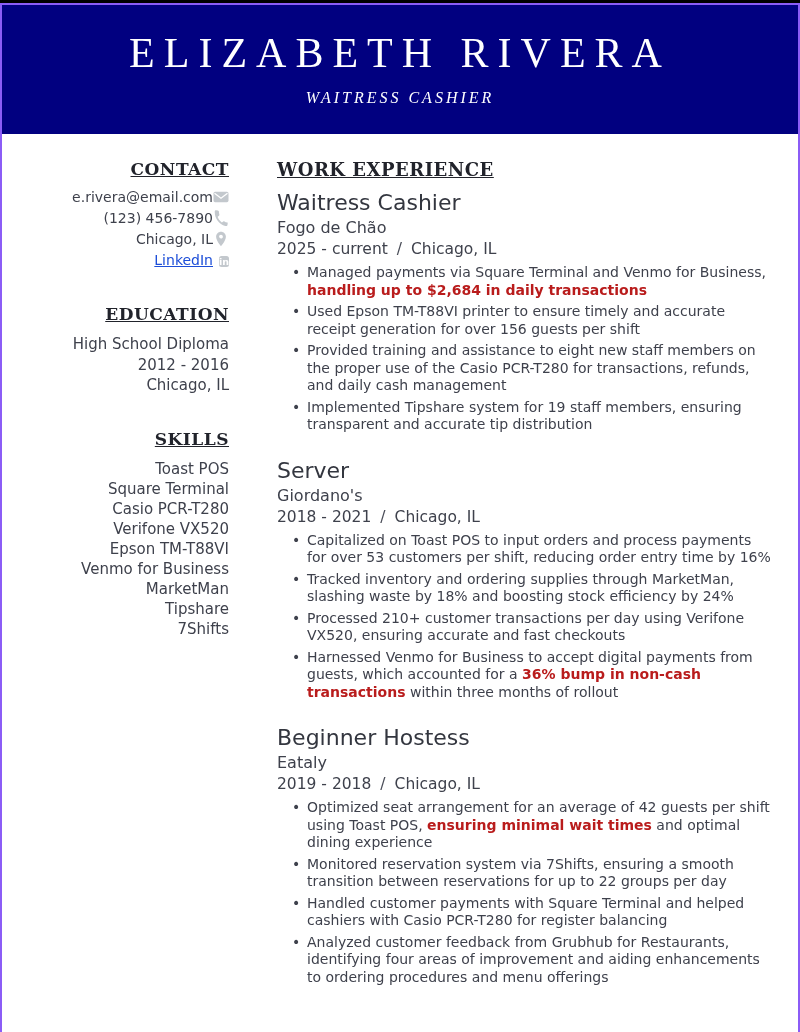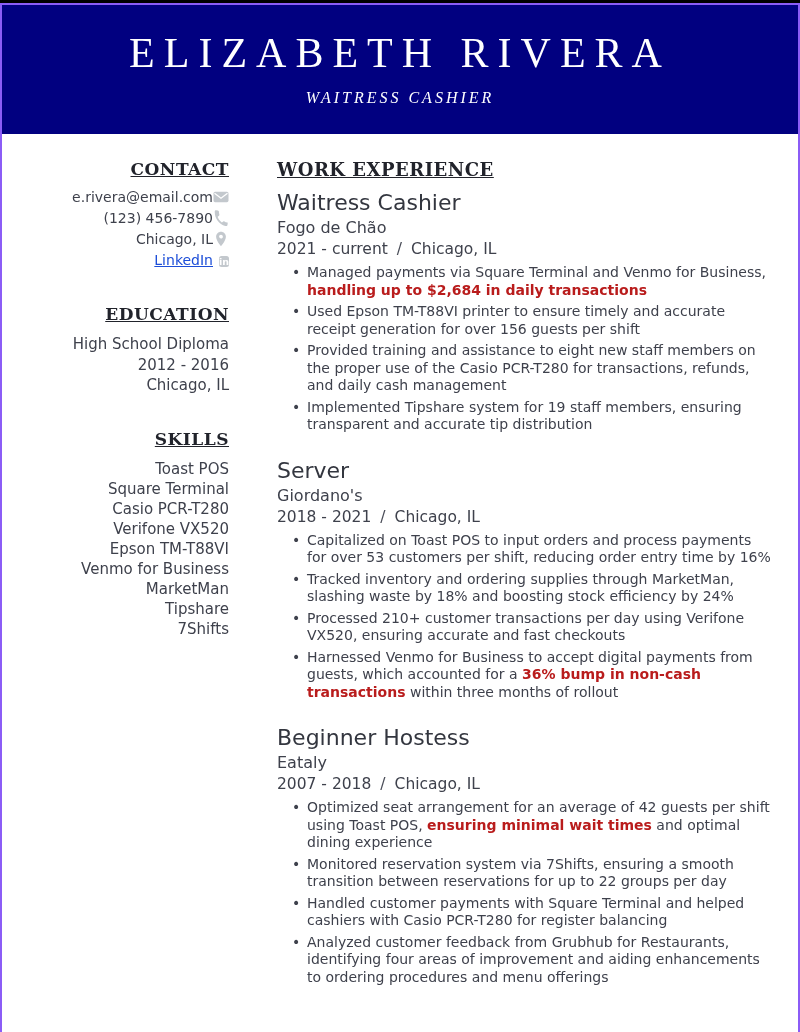--- a/index.html
+++ b/index.html
@@ -150,21 +150,21 @@
 
     </div>
 
     <div class="main">
       <h2 class="work-heading">WORK EXPERIENCE</h2>
       <div id="jobs">
   <div class="job">
     <div class="job-title">Waitress Cashier</div>
     <div class="job-company">Fogo de Chão</div>
     <div class="job-meta">
-      <span>2021 - current</span><span class="sep">/</span><span>Chicago, IL</span>
+      <span>2025 - current</span><span class="sep">/</span><span>Chicago, IL</span>
     </div>
     <ul class="bullets">
               <li><span>Managed payments via Square Terminal and Venmo for Business, </span><strong>handling up to $2,684 in daily transactions</strong></li>
               <li><span>Used Epson TM-T88VI printer to ensure timely and accurate receipt generation for over 156 guests per shift</span></li>
               <li><span>Provided training and assistance to eight new staff members on the proper use of the Casio PCR-T280 for transactions, refunds, and daily cash management</span></li>
               <li><span>Implemented Tipshare system for 19 staff members, ensuring transparent and accurate tip distribution</span></li>
             </ul>
   </div>
 
   <div class="job">
@@ -178,21 +178,21 @@
               <li><span>Tracked inventory and ordering supplies through MarketMan, slashing waste by 18% and boosting stock efficiency by 24%</span></li>
               <li><span>Processed 210+ customer transactions per day using Verifone VX520, ensuring accurate and fast checkouts</span></li>
               <li><span>Harnessed Venmo for Business to accept digital payments from guests, which accounted for a </span><strong>36% bump in non-cash transactions</strong><span> within three months of rollout</span></li>
             </ul>
   </div>
 
   <div class="job">
     <div class="job-title">Beginner Hostess</div>
     <div class="job-company">Eataly</div>
     <div class="job-meta">
-      <span>2007 - 2018</span><span class="sep">/</span><span>Chicago, IL</span>
+      <span>2019 - 2018</span><span class="sep">/</span><span>Chicago, IL</span>
     </div>
     <ul class="bullets">
               <li><span>Optimized seat arrangement for an average of 42 guests per shift using Toast POS, </span><strong>ensuring minimal wait times</strong><span> and optimal dining experience</span></li>
               <li><span>Monitored reservation system via 7Shifts, ensuring a smooth transition between reservations for up to 22 groups per day</span></li>
               <li><span>Handled customer payments with Square Terminal and helped cashiers with Casio PCR-T280 for register balancing</span></li>
               <li><span>Analyzed customer feedback from Grubhub for Restaurants, identifying four areas of improvement and aiding enhancements to ordering procedures and menu offerings</span></li>
             </ul>
   </div>
 </div>
     </div>

